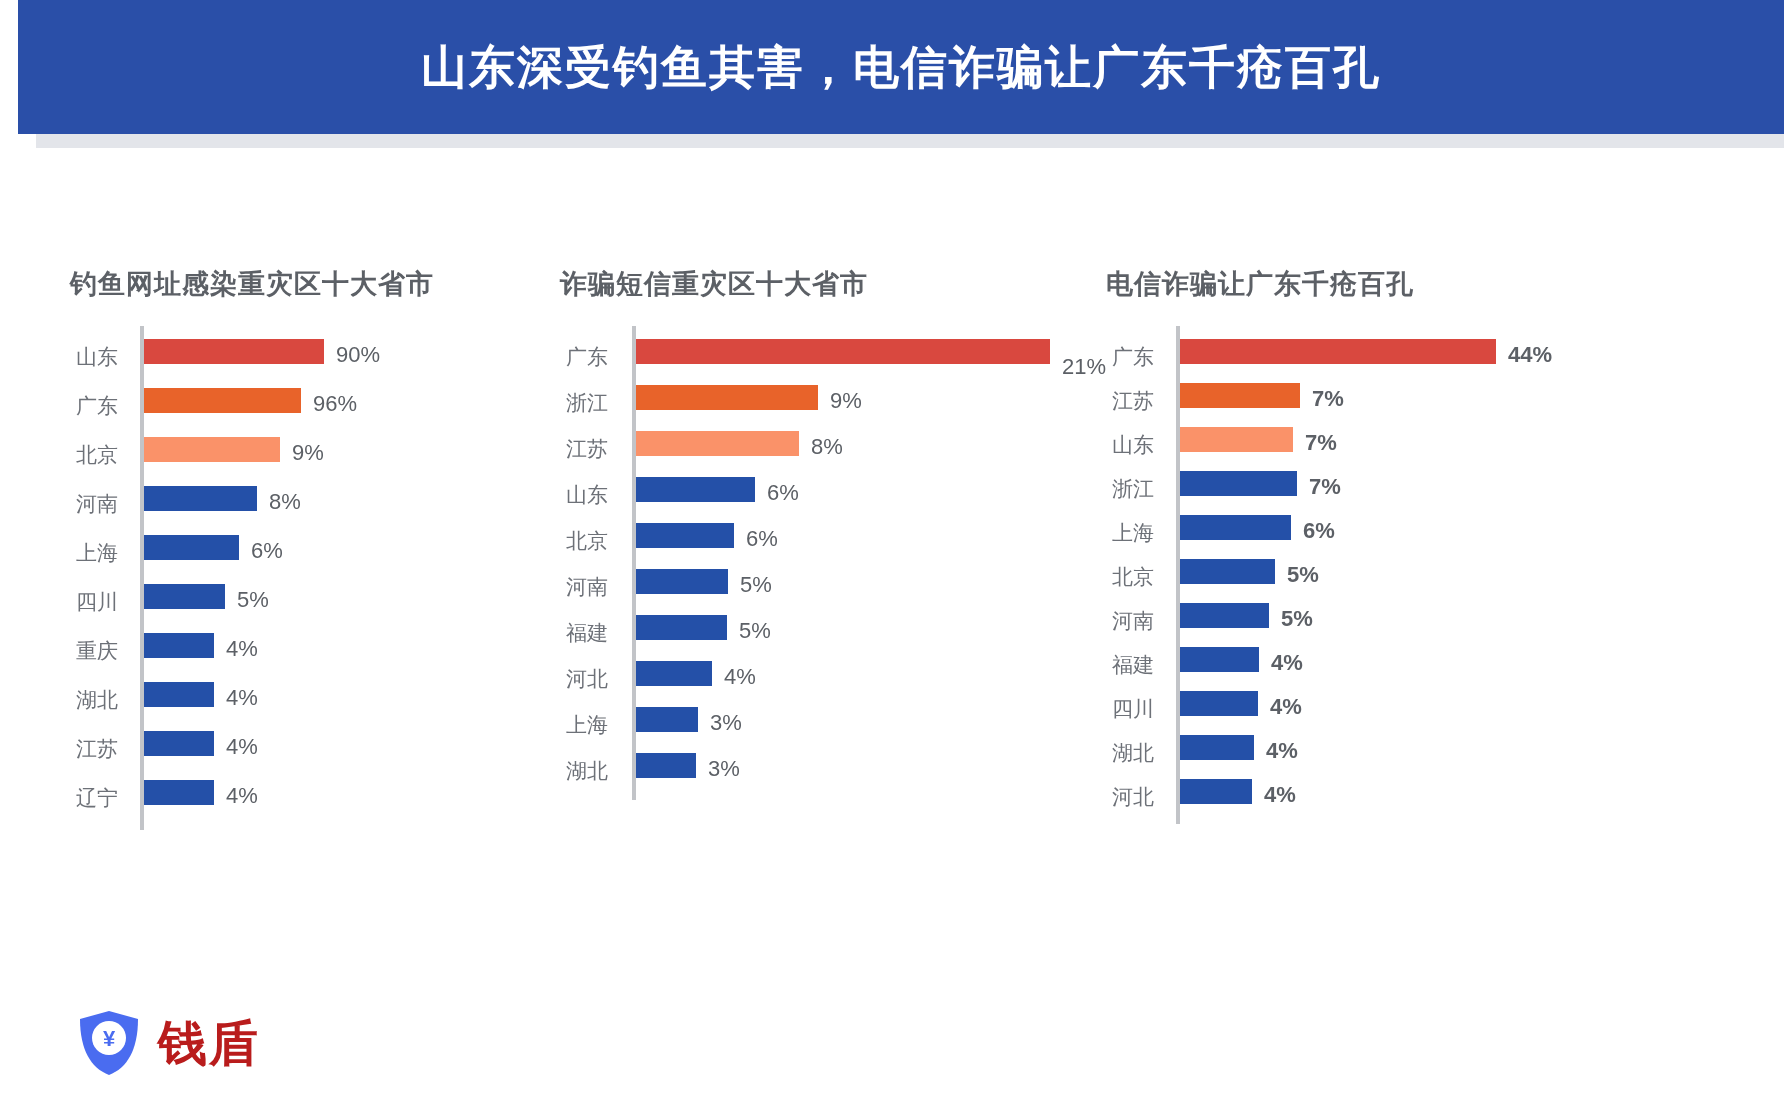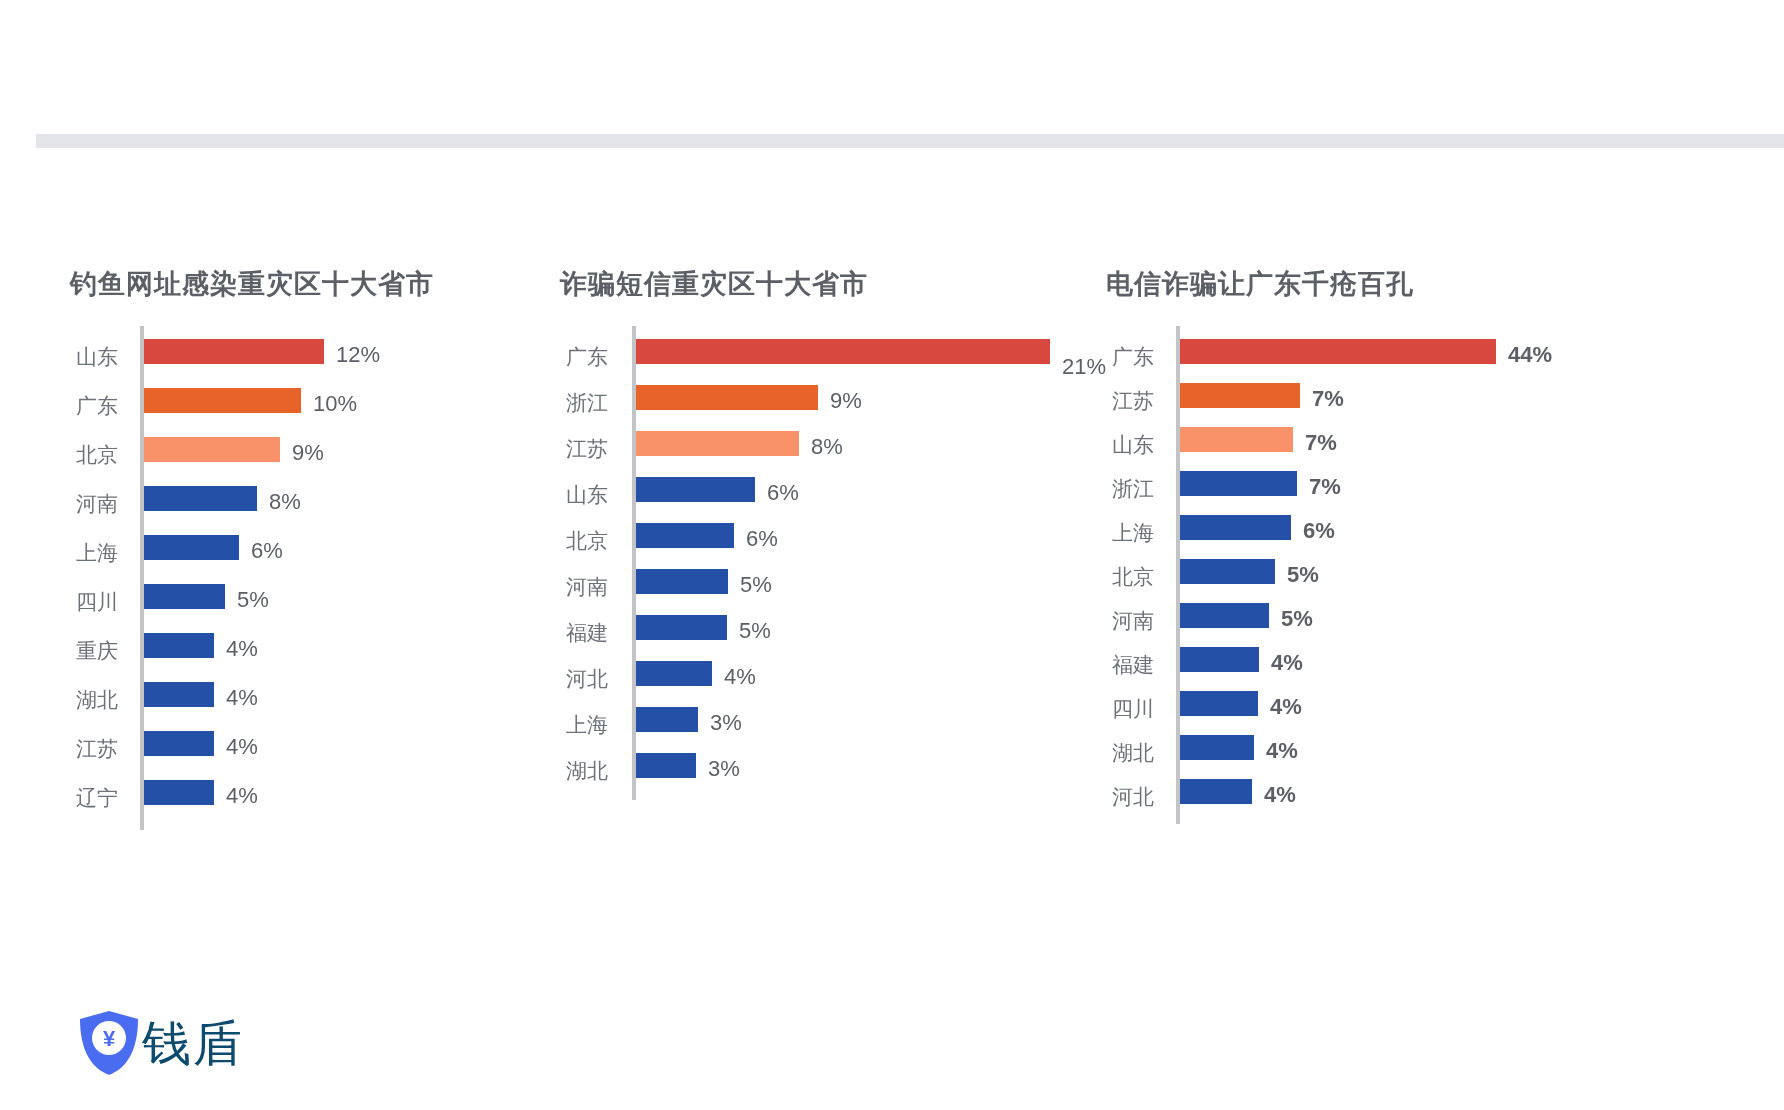--- a/index.html
+++ b/index.html
@@ -88,53 +88,56 @@
   }
   .logo-group{
     position:absolute;left:78px;top:50px;
     display:flex;align-items:center;
   }
   .shield{
     width:62px;height:66px;
     display:block;
   }
   .logo-text{
-    margin-left:2px;
+    margin-left:18px;
     font-size:49px;
-    font-weight:normal;
-    color:#0c4a6e;
+    font-weight:bold;
+    color:#b91c1c;
     letter-spacing:2px;
     line-height:1;
   }
   .source{
     position:absolute;right:72px;top:68px;
     font-size:21px;
     color:#b4b6ba;
     white-space:nowrap;
     line-height:1;
   }
 </style>
 </head>
 <body>
 
 <div class="banner-wrap">
+  <div class="banner">
+    <div class="banner-title">山东深受钓鱼其害，电信诈骗让广东千疮百孔</div>
+  </div>
   <div class="banner-shadow"></div>
 </div>
 
 <div class="charts">
   <div class="chart" id="chart-0" style="left: 0px;">
     <div class="chart-title" style="left: 70px;">钓鱼网址感染重灾区十大省市</div>
     <div class="plot" style="left: 0px;">
         <div class="axis" style="left: 140px; height: 504px;"></div>
         <div class="cat" style="left: 28px; width: 90px; top: 20px;">山东</div>
         <div class="bar" style="left: 144px; width: 180px; top: 13px; background: rgb(217, 72, 63);"></div>
-        <div class="val" style="left: 336px; top: 18px;">12%</div>
+        <div class="val" style="left: 336px; top: 18px;">90%</div>
         <div class="cat" style="left: 28px; width: 90px; top: 69px;">广东</div>
         <div class="bar" style="left: 144px; width: 157px; top: 62px; background: rgb(232, 99, 42);"></div>
-        <div class="val" style="left: 313px; top: 67px;">10%</div>
+        <div class="val" style="left: 313px; top: 67px;">96%</div>
         <div class="cat" style="left: 28px; width: 90px; top: 118px;">北京</div>
         <div class="bar" style="left: 144px; width: 136px; top: 111px; background: rgb(250, 146, 105);"></div>
         <div class="val" style="left: 292px; top: 116px;">9%</div>
         <div class="cat" style="left: 28px; width: 90px; top: 167px;">河南</div>
         <div class="bar" style="left: 144px; width: 113px; top: 160px; background: rgb(36, 80, 168);"></div>
         <div class="val" style="left: 269px; top: 165px;">8%</div>
         <div class="cat" style="left: 28px; width: 90px; top: 216px;">上海</div>
         <div class="bar" style="left: 144px; width: 95px; top: 209px; background: rgb(36, 80, 168);"></div>
         <div class="val" style="left: 251px; top: 214px;">6%</div>
         <div class="cat" style="left: 28px; width: 90px; top: 265px;">四川</div>

